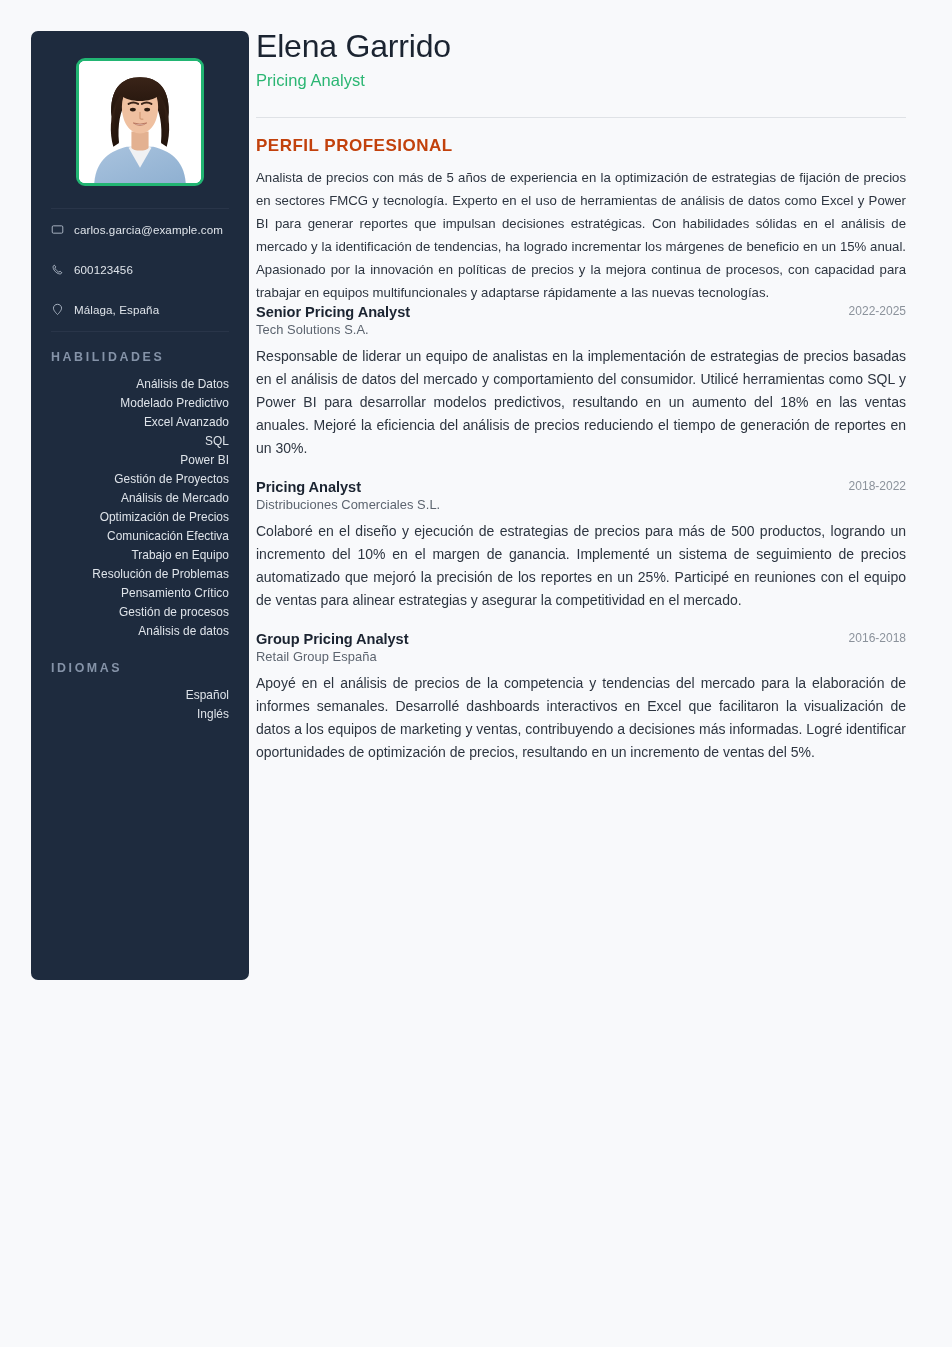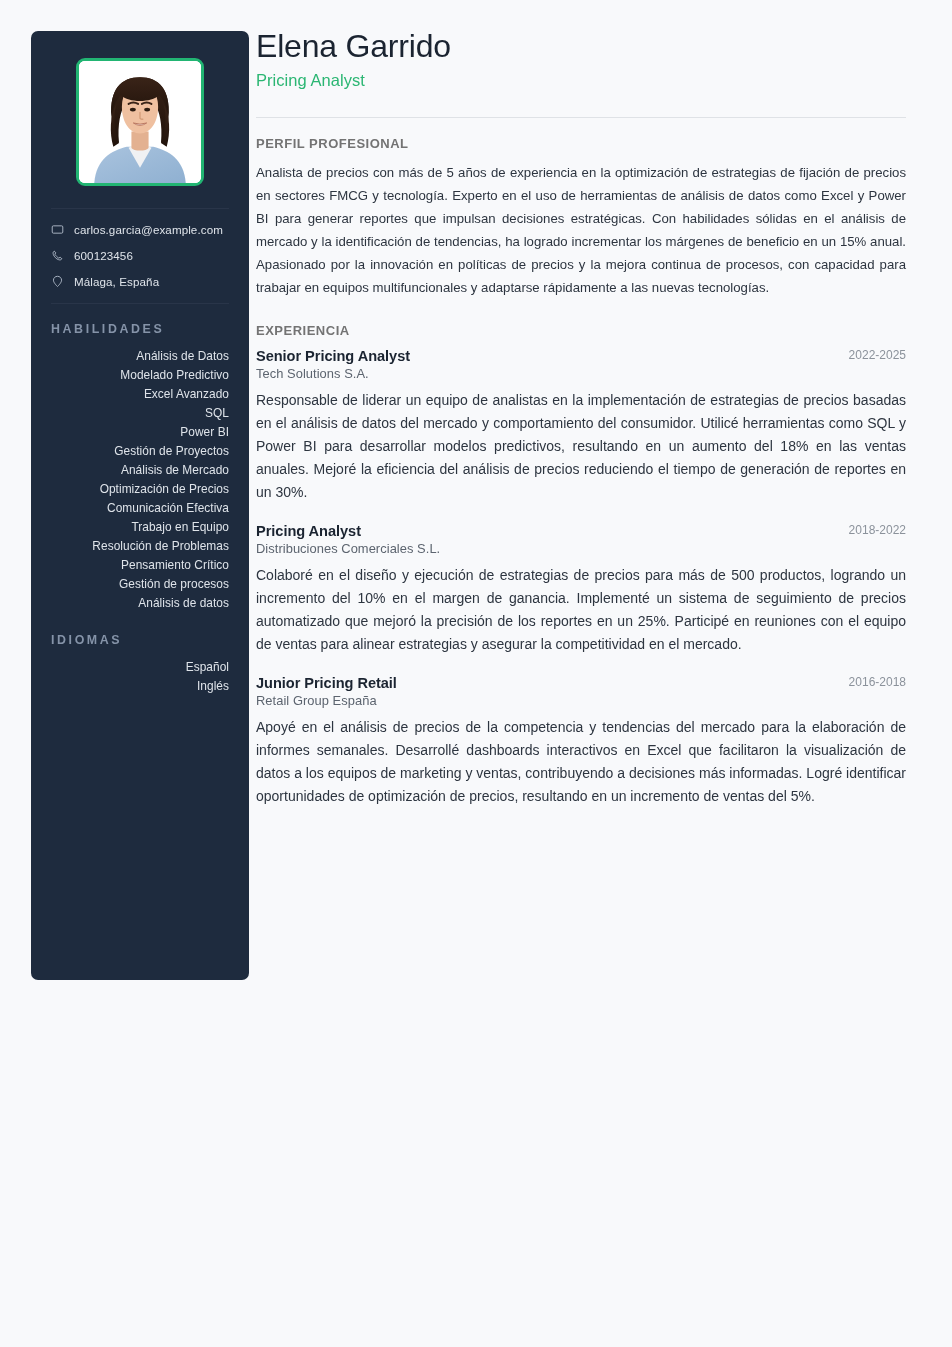--- a/index.html
+++ b/index.html
@@ -31,21 +31,21 @@
   }
   .photo-inner { position:absolute; inset:0; background:#ffffff; }
   .portrait { position:absolute; inset:0; }
 
   .sb-divider {
     height:1px; background:#33405480;
     margin:22px 0 14px 0;
   }
   .sb-divider.lower { margin:14px 0 18px 0; }
 
-  .contact-list { display:flex; flex-direction:column; gap:12px; }
+  .contact-list { display:flex; flex-direction:column; gap:26px; }
   .contact-row { display:flex; align-items:center; gap:10px; }
   .c-icon { width:13px; height:13px; flex:0 0 13px; display:block; }
   .c-text {
     color:#dfe4ea; font-size:11.6px; line-height:1.2;
     letter-spacing:.1px; white-space:nowrap;
   }
 
   .sb-heading {
     color:#8593a8; font-size:12.4px; font-weight:bold;
     letter-spacing:2.6px; margin-bottom:11px;
@@ -67,21 +67,21 @@
     font-size:32px; font-weight:normal; color:#1b2431;
     letter-spacing:-.2px; line-height:1.15;
   }
   .role {
     font-size:16.5px; color:#2bb673; margin-top:6px;
     letter-spacing:.05px;
   }
   .rule { height:1px; background:#dfe2e6; margin:27px 0 18px 0; }
 
   .sec-heading {
-    color:#737373; font-size:13px; font-weight:bold;
+    color:#c2410c; font-size:17px; font-weight:bold;
     letter-spacing:.5px; margin-bottom:10px;
   }
   .sec-heading.spaced { margin-top:24px; }
 
   .profile-text {
     font-size:13.2px; line-height:23px; color:#2d3540;
     text-align:justify;
   }
 
   .entry { margin-bottom:19px; }
@@ -224,21 +224,20 @@
     <div class="role">Pricing Analyst</div>
 
     <div class="rule"></div>
 
     <section>
       <div class="sec-heading">PERFIL PROFESIONAL</div>
       <p class="profile-text">Analista de precios con más de 5 años de experiencia en la optimización de estrategias de fijación de precios en sectores FMCG y tecnología. Experto en el uso de herramientas de análisis de datos como Excel y Power BI para generar reportes que impulsan decisiones estratégicas. Con habilidades sólidas en el análisis de mercado y la identificación de tendencias, ha logrado incrementar los márgenes de beneficio en un 15% anual. Apasionado por la innovación en políticas de precios y la mejora continua de procesos, con capacidad para trabajar en equipos multifuncionales y adaptarse rápidamente a las nuevas tecnologías.</p>
     </section>
 
     <section>
-      <div class="sec-heading spaced">EXPERIENCIA</div>
 
       <div class="entry">
         <div class="entry-head">
           <span class="entry-title">Senior Pricing Analyst</span>
           <span class="entry-date">2022-2025</span>
         </div>
         <div class="entry-org">Tech Solutions S.A.</div>
         <p class="entry-desc">Responsable de liderar un equipo de analistas en la implementación de estrategias de precios basadas en el análisis de datos del mercado y comportamiento del consumidor. Utilicé herramientas como SQL y Power BI para desarrollar modelos predictivos, resultando en un aumento del 18% en las ventas anuales. Mejoré la eficiencia del análisis de precios reduciendo el tiempo de generación de reportes en un 30%.</p>
       </div>
 
@@ -246,21 +245,21 @@
         <div class="entry-head">
           <span class="entry-title">Pricing Analyst</span>
           <span class="entry-date">2018-2022</span>
         </div>
         <div class="entry-org">Distribuciones Comerciales S.L.</div>
         <p class="entry-desc">Colaboré en el diseño y ejecución de estrategias de precios para más de 500 productos, logrando un incremento del 10% en el margen de ganancia. Implementé un sistema de seguimiento de precios automatizado que mejoró la precisión de los reportes en un 25%. Participé en reuniones con el equipo de ventas para alinear estrategias y asegurar la competitividad en el mercado.</p>
       </div>
 
       <div class="entry">
         <div class="entry-head">
-          <span class="entry-title">Junior Pricing Retail</span>
+          <span class="entry-title">Group Pricing Analyst</span>
           <span class="entry-date">2016-2018</span>
         </div>
         <div class="entry-org">Retail Group España</div>
         <p class="entry-desc">Apoyé en el análisis de precios de la competencia y tendencias del mercado para la elaboración de informes semanales. Desarrollé dashboards interactivos en Excel que facilitaron la visualización de datos a los equipos de marketing y ventas, contribuyendo a decisiones más informadas. Logré identificar oportunidades de optimización de precios, resultando en un incremento de ventas del 5%.</p>
       </div>
     </section>
 
 
   </main>
 </div>

